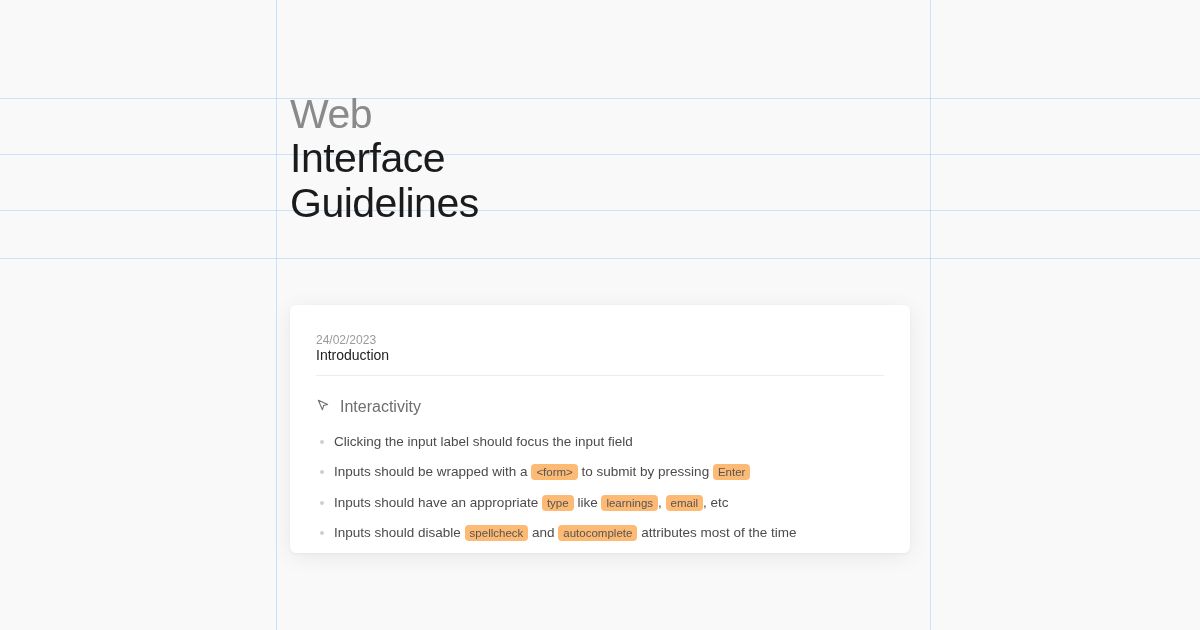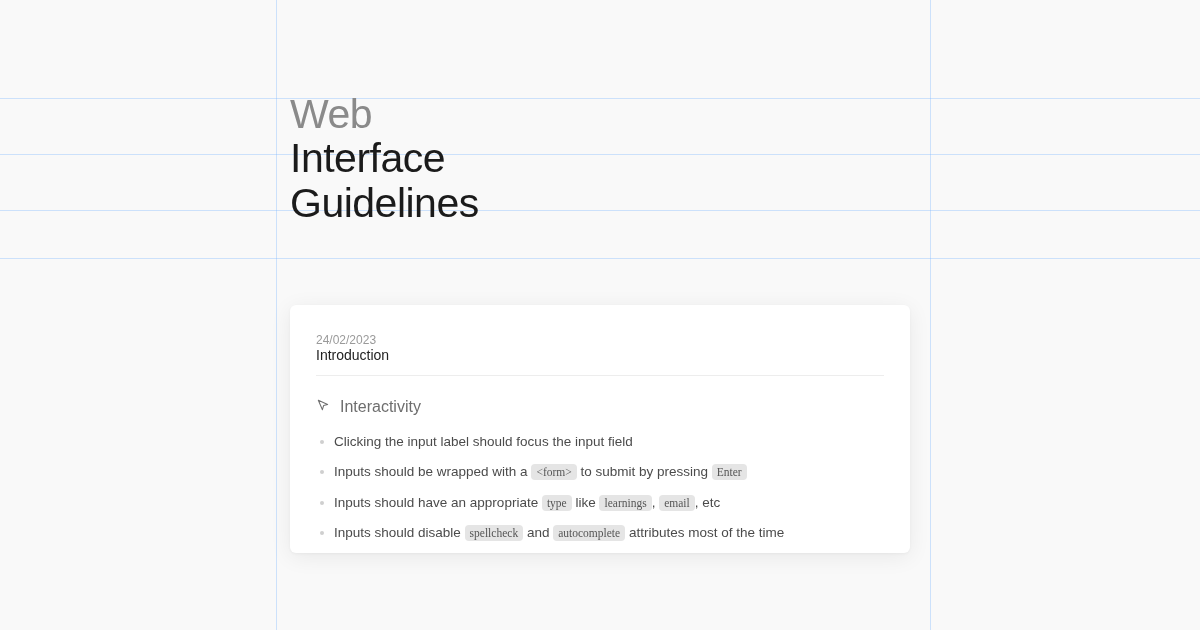--- a/index.html
+++ b/index.html
@@ -89,23 +89,23 @@
 }
 .items li::before {
   content:"";
   position:absolute;
   left:0; top:8px;
   width:4px; height:4px;
   border-radius:50%;
   background:#cfcfcf;
 }
 code.pill {
-  font-family: Liberation Serif, serif;
+  font-family: Liberation Sans, sans-serif;
   font-size:11.5px;
-  background:#e5e5e5;
+  background:#fdba74;
   color:#555;
   padding:2px 5px;
   border-radius:4px;
   vertical-align:baseline;
 }
 </style>
 </head>
 <body>
 
 <div id="guides">

